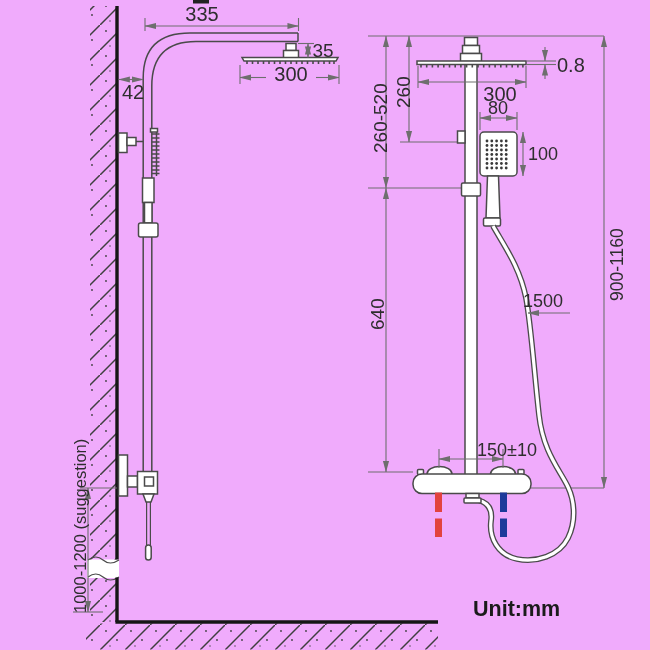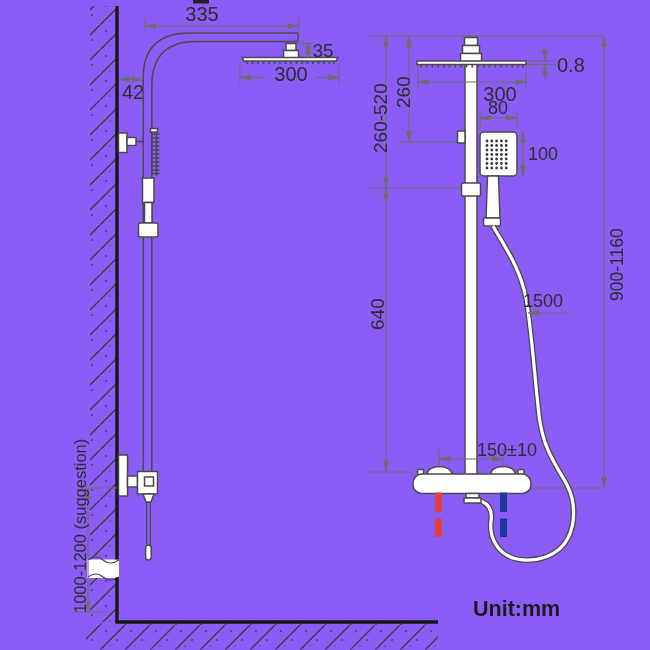--- a/index.html
+++ b/index.html
@@ -1,16 +1,16 @@
 <!DOCTYPE html>
 <html><head>
 <meta charset="utf-8">
 <style>
   html,body{margin:0;padding:0;background:#ffffff;}
-  #stage{position:relative;width:650px;height:650px;background:#8b5cf6;overflow:hidden;
+  #stage{position:relative;width:650px;height:650px;background:#f0abfc;overflow:hidden;
          font-family:"Liberation Sans",sans-serif;}
   svg{display:block}
   text{font-family:"Liberation Sans",sans-serif;fill:#2e2e2e;}
   .t20{font-size:20px}.t19{font-size:19px}.t18{font-size:18px}
   .t17{font-size:17.5px}.t16{font-size:16.5px}
   .unit{font-size:21.5px;font-weight:700;fill:#1b1b1b}
   .part{stroke:#4a4a4a;stroke-width:1.5;fill:#fff}
   .partln{stroke:#4a4a4a;stroke-width:1.5;fill:none}
   .thin{stroke:#4a4a4a;stroke-width:1.2;fill:none}
   .dim{stroke:#6e6e6e;stroke-width:1.1;fill:none}

